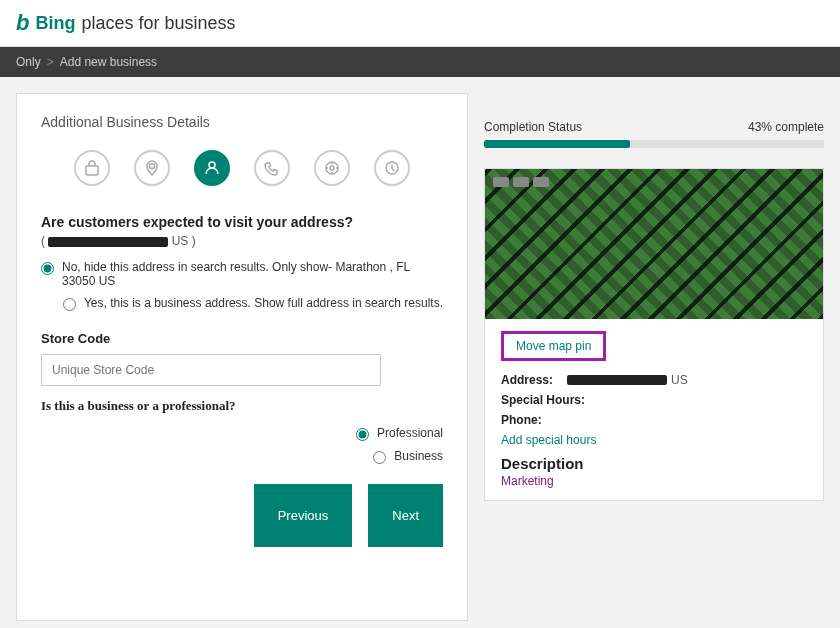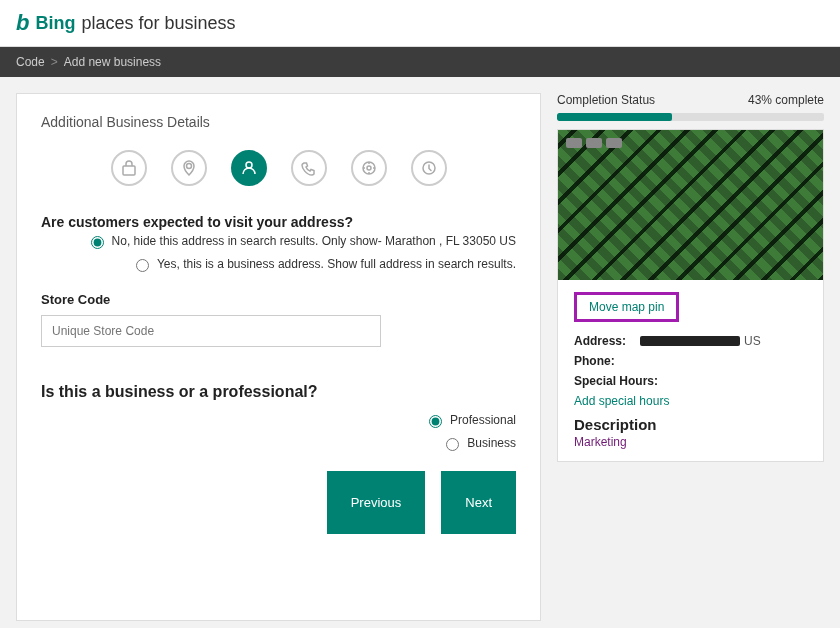--- a/index.html
+++ b/index.html
@@ -135,28 +135,29 @@
       margin-bottom: 8px;
     }
     .store-code-input {
       width: 100%;
       max-width: 340px;
       padding: 8px 10px;
       border: 1px solid #ccc;
       font-size: 12px;
       color: #999;
       outline: none;
-      margin-bottom: 36px;
+      margin-bottom: 12px;
     }
 
     .business-question {
-      font-size: 16px;
+      font-size: 13px;
       font-weight: 600;
       color: #222;
       margin-bottom: 12px;
+      font-family: Liberation Serif, serif;
     }
 
     
     .button-row {
       display: flex;
       justify-content: flex-end;
       gap: 16px;
       margin-top: 20px;
     }
     .btn-previous {
@@ -171,24 +172,25 @@
       padding: 24px 24px;
       background: #008272;
       color: white;
       border: none;
       font-size: 13px;
       cursor: pointer;
     }
 
     
     .right-panel {
-      width: 267px;
+      width: 340px;
       display: flex;
       flex-direction: column;
-      gap: 0;
+      gap: 12px;
+      margin-top: 27px;
     }
 
     .completion-bar-section {
       margin-bottom: 8px;
     }
     .completion-header {
       display: flex;
       justify-content: space-between;
       font-size: 12px;
       color: #333;
@@ -313,21 +315,21 @@
 
 <div class="header">
   <div class="header-logo">
     <span class="bing-b">b</span>
     <span style="color:#008272; font-size:18px; font-weight:600;">Bing</span>
     <span class="header-title">places for business</span>
   </div>
 </div>
 
 <div class="breadcrumb">
-  <a href="#">Code</a>
+  <a href="#">Only</a>
   <span class="separator">&gt;</span>
   <span>Add new business</span>
 </div>
 
 <div class="main-content">
 
   <div class="left-panel">
     <div class="panel-title">Additional Business Details</div>
 
     
@@ -368,20 +370,23 @@
       <div class="step-icon">
         <svg width="16" height="16" viewBox="0 0 16 16" fill="none">
           <circle cx="8" cy="8" r="6" stroke="#aaa" stroke-width="1.5"></circle>
           <path d="M8 5v3.5l2 2" stroke="#aaa" stroke-width="1.5" stroke-linecap="round"></path>
         </svg>
       </div>
     </div>
 
     
     <div class="form-question">Are customers expected to visit your address?</div>
+    <div class="form-sub">
+      ( <span style="display:inline-block;width:120px;height:10px;background:#222;border-radius:2px;vertical-align:middle;"></span> US )
+    </div>
 
     <div class="radio-group">
       <label class="radio-label">
         <input type="radio" name="address_visibility" value="no" checked="" style="">
         <span>No, hide this address in search results. Only show- Marathon , FL 33050 US</span>
       </label>
       <label class="radio-label">
         <input type="radio" name="address_visibility" value="yes" style="">
         <span>Yes, this is a business address. Show full address in search results.</span>
       </label>
@@ -439,27 +444,27 @@
 
         <div class="info-row">
           <span class="info-label">Address:</span>
           <span class="info-value">
             <span class="redacted-bar"></span>
             <span>US</span>
           </span>
         </div>
 
         <div class="info-row">
+          <span class="special-hours-label">Special Hours:</span>
+        </div>
+
+        <div class="info-row">
           <span class="info-label">Phone:</span>
           <span class="info-value"></span>
         </div>
-
-        <div class="info-row">
-          <span class="special-hours-label">Special Hours:</span>
-        </div>
         <a href="#" class="add-special-hours">Add special hours</a>
 
         <div class="description-label">Description</div>
         <div class="description-value">Marketing</div>
       </div>
     </div>
   </div>
 
 </div>
 

